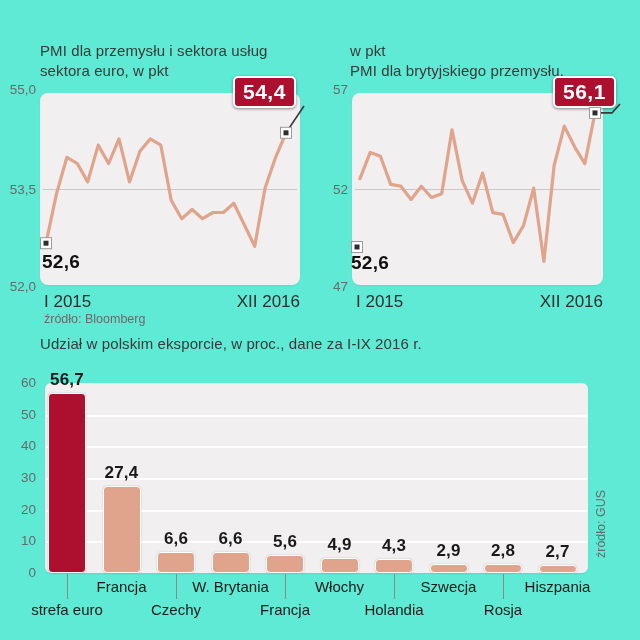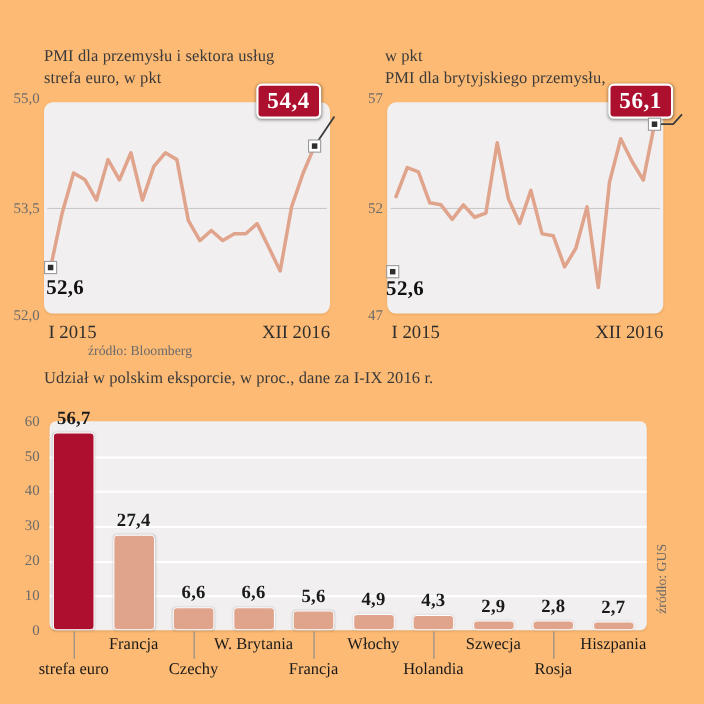--- a/index.html
+++ b/index.html
@@ -1,18 +1,18 @@
 <!DOCTYPE html>
 <html><head>
 <meta charset="utf-8">
 <style>
   html,body{margin:0;padding:0;background:#fff;}
   #canvas{
-    position:relative;width:640px;height:640px;background:#fdba74;
-    font-family:Liberation Serif, serif;overflow:hidden;
+    position:relative;width:640px;height:640px;background:#5eead4;
+    font-family:Liberation Sans, sans-serif;overflow:hidden;
   }
   .abs{position:absolute;}
   .chart-title{font-size:15px;line-height:20px;color:#3a3a3a;letter-spacing:0.1px;}
   .plot{position:absolute;background:#f1efef;border-radius:8px;box-shadow:0 1px 2px rgba(0,0,0,0.07);}
   .ytick{position:absolute;font-size:13.5px;color:#6a6a6a;width:36px;text-align:right;}
   .ytick-bar{position:absolute;font-size:13.5px;color:#6a6a6a;width:34px;text-align:right;}
   .xlabel{position:absolute;font-size:17px;color:#2e2e2e;}
   .source{position:absolute;font-size:12.5px;color:#6a6a6a;}
   .startlabel{position:absolute;font-size:19px;font-weight:700;color:#111;letter-spacing:0.3px;}
   .badge{
@@ -29,32 +29,32 @@
   #overlay{position:absolute;left:0;top:0;pointer-events:none;}
   .gus{position:absolute;font-size:12.5px;color:#6a6a6a;transform:rotate(-90deg);transform-origin:0 0;white-space:nowrap;}
 </style>
 </head>
 <body>
 
 <div id="canvas">
 
   <div class="abs chart-title" style="left:40px;top:41px;width:290px;">
     <div>PMI dla przemysłu i sektora usług</div>
-    <div>strefa euro, w pkt</div>
+    <div>sektora euro, w pkt</div>
   </div>
   <div class="plot" style="left:40px;top:93px;width:260px;height:192px;"></div>
   <div class="gridline-mid" style="left:43px;top:189px;width:254px;"></div>
   <div class="ytick" style="left:0px;top:82px;">55,0</div>
   <div class="ytick" style="left:0px;top:182px;">53,5</div>
   <div class="ytick" style="left:0px;top:279px;">52,0</div>
   <div class="xlabel" style="left:44px;top:292px;">I 2015</div>
   <div class="xlabel" style="left:190px;top:292px;width:110px;text-align:right;">XII 2016</div>
   <div class="startlabel" style="left:42px;top:251px;">52,6</div>
   <div class="badge" style="left:233px;top:76px;">54,4</div>
-  <div class="source" style="left:44px;top:312px;margin-left:36px;">źródło: Bloomberg</div>
+  <div class="source" style="left:44px;top:312px;">źródło: Bloomberg</div>
 
   <div class="abs chart-title" style="left:350px;top:41px;width:290px;">
     <div>w pkt</div>
     <div>PMI dla brytyjskiego przemysłu,</div>
   </div>
   <div class="plot" style="left:352px;top:93px;width:251px;height:192px;"></div>
   <div class="gridline-mid" style="left:355px;top:189px;width:245px;"></div>
   <div class="ytick" style="left:312px;top:82px;">57</div>
   <div class="ytick" style="left:312px;top:182px;">52</div>
   <div class="ytick" style="left:312px;top:279px;">47</div>

